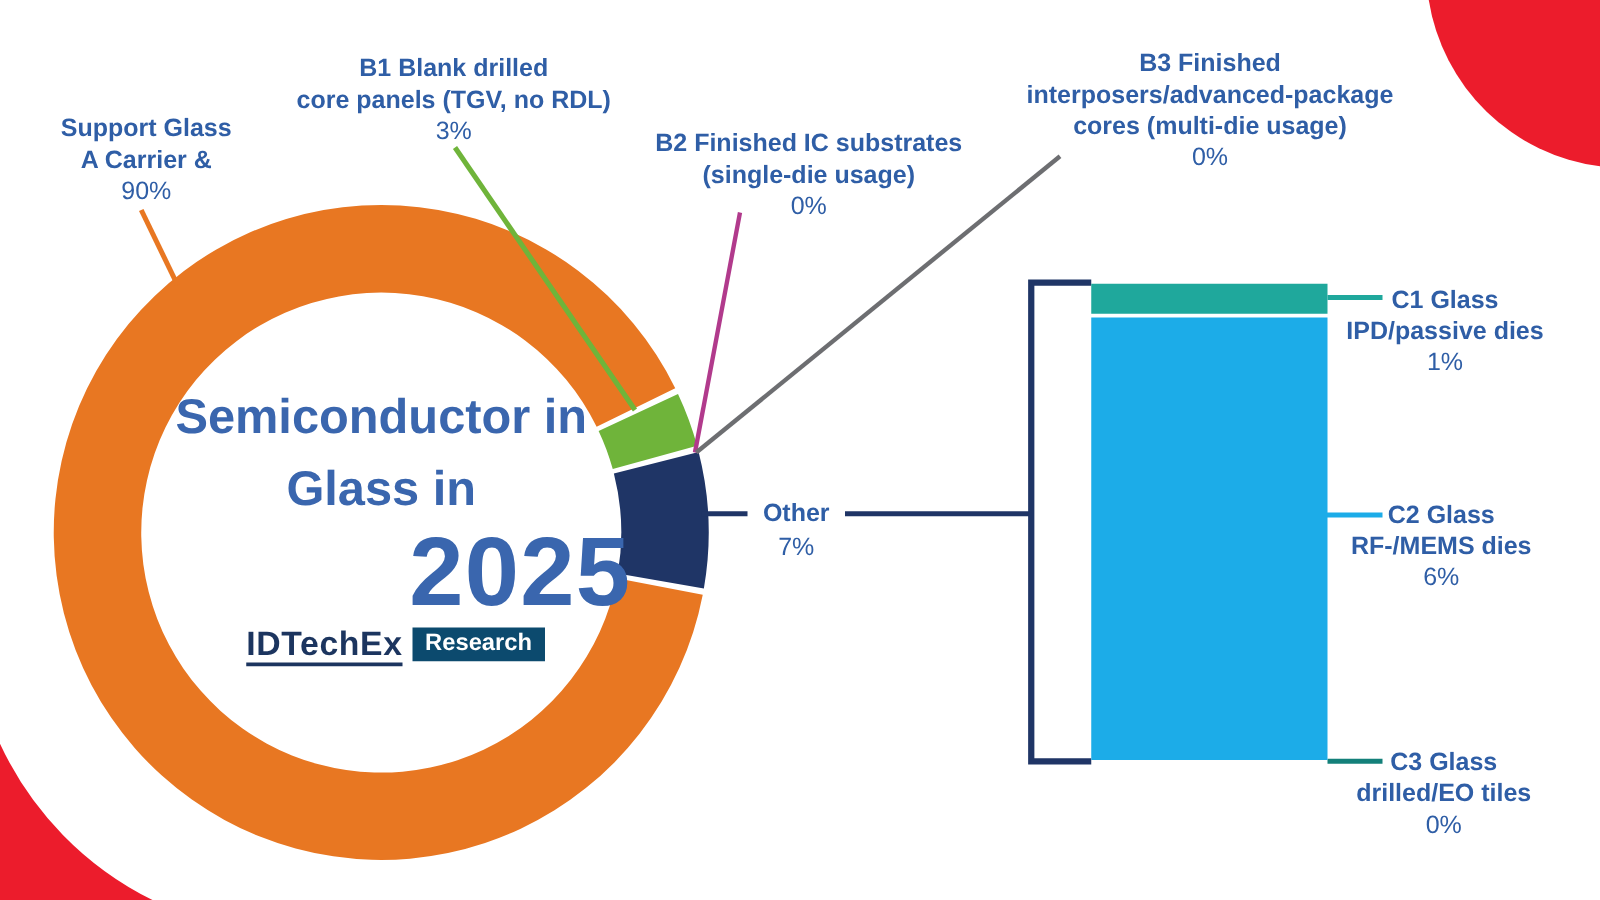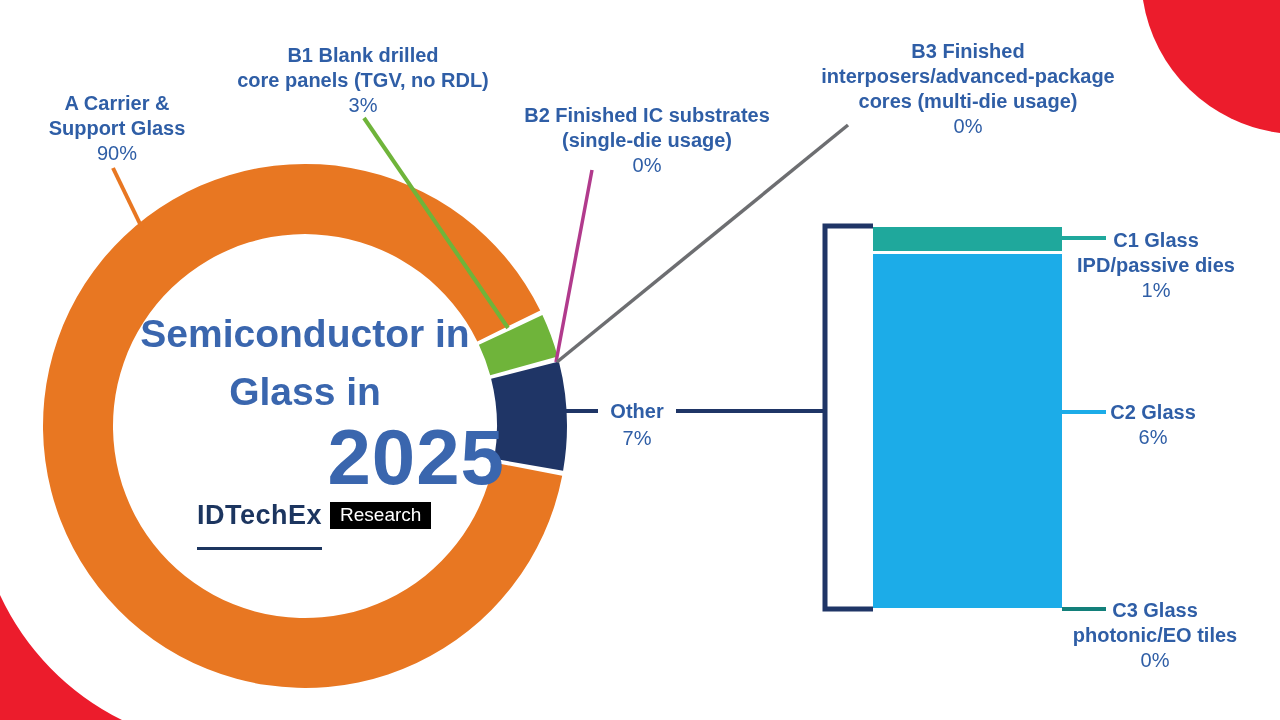--- a/index.html
+++ b/index.html
@@ -17,24 +17,24 @@
     position:absolute;left:105px;top:305px;width:400px;text-align:center;
     color:#3A66AE;font-weight:700;font-size:39px;line-height:58px;
   }
   .year-block{
     position:absolute;left:105px;top:414px;width:400px;text-align:right;
     color:#3A66AE;font-weight:700;font-size:78px;line-height:86px;letter-spacing:1px;
   }
   .logo{position:absolute;left:197px;top:501px;display:flex;align-items:flex-start;gap:8px;}
   .logo-brand{
     font-size:27px;font-weight:700;color:#1C355F;letter-spacing:.5px;
-    line-height:28px;border-bottom:3px solid #1C355F;padding-bottom:18px;
+    line-height:28px;border-bottom:3px solid #1C355F;padding-bottom:1px;
   }
   .logo-box{
-    background:#000000;color:#ffffff;font-size:19px;font-weight:400;
+    background:#0c4a6e;color:#ffffff;font-size:19px;font-weight:700;
     line-height:20px;padding:3px 10px 4px;margin-top:1px;
   }
 </style>
 </head>
 <body>
 
 <div id="stage">
 
   <svg id="chart-svg" width="1280" height="720" viewBox="0 0 1280 720">
       <path d="M1143,0 A159,159 0 0 0 1280,133 L1280,0 Z" fill="#EC1C2C"></path>
@@ -61,22 +61,22 @@
     <div>Glass in</div>
   </div>
   <div class="year-block">2025</div>
 
   <div class="logo">
     <span class="logo-brand">IDTechEx</span>
     <span class="logo-box">Research</span>
   </div>
 
   <div class="callout" style="left:17px;top:91px;width:200px">
+    <div>Support Glass</div>
     <div>A Carrier &amp;</div>
-    <div>Support Glass</div>
     <div class="pct">90%</div>
   </div>
 
   <div class="callout" style="left:218px;top:43px;width:290px">
     <div>B1 Blank drilled</div>
     <div>core panels (TGV, no RDL)</div>
     <div class="pct">3%</div>
   </div>
 
   <div class="callout" style="left:497px;top:103px;width:300px">
@@ -98,22 +98,23 @@
   </div>
 
   <div class="callout" style="left:1046px;top:228px;width:220px">
     <div>C1 Glass</div>
     <div>IPD/passive dies</div>
     <div class="pct">1%</div>
   </div>
 
   <div class="callout" style="left:1043px;top:400px;width:220px">
     <div>C2 Glass</div>
+    <div>RF-/MEMS dies</div>
     <div class="pct">6%</div>
   </div>
 
   <div class="callout" style="left:1045px;top:598px;width:220px">
     <div>C3 Glass</div>
-    <div>photonic/EO tiles</div>
+    <div>drilled/EO tiles</div>
     <div class="pct">0%</div>
   </div>
 
 </div>
 
 </body></html>

